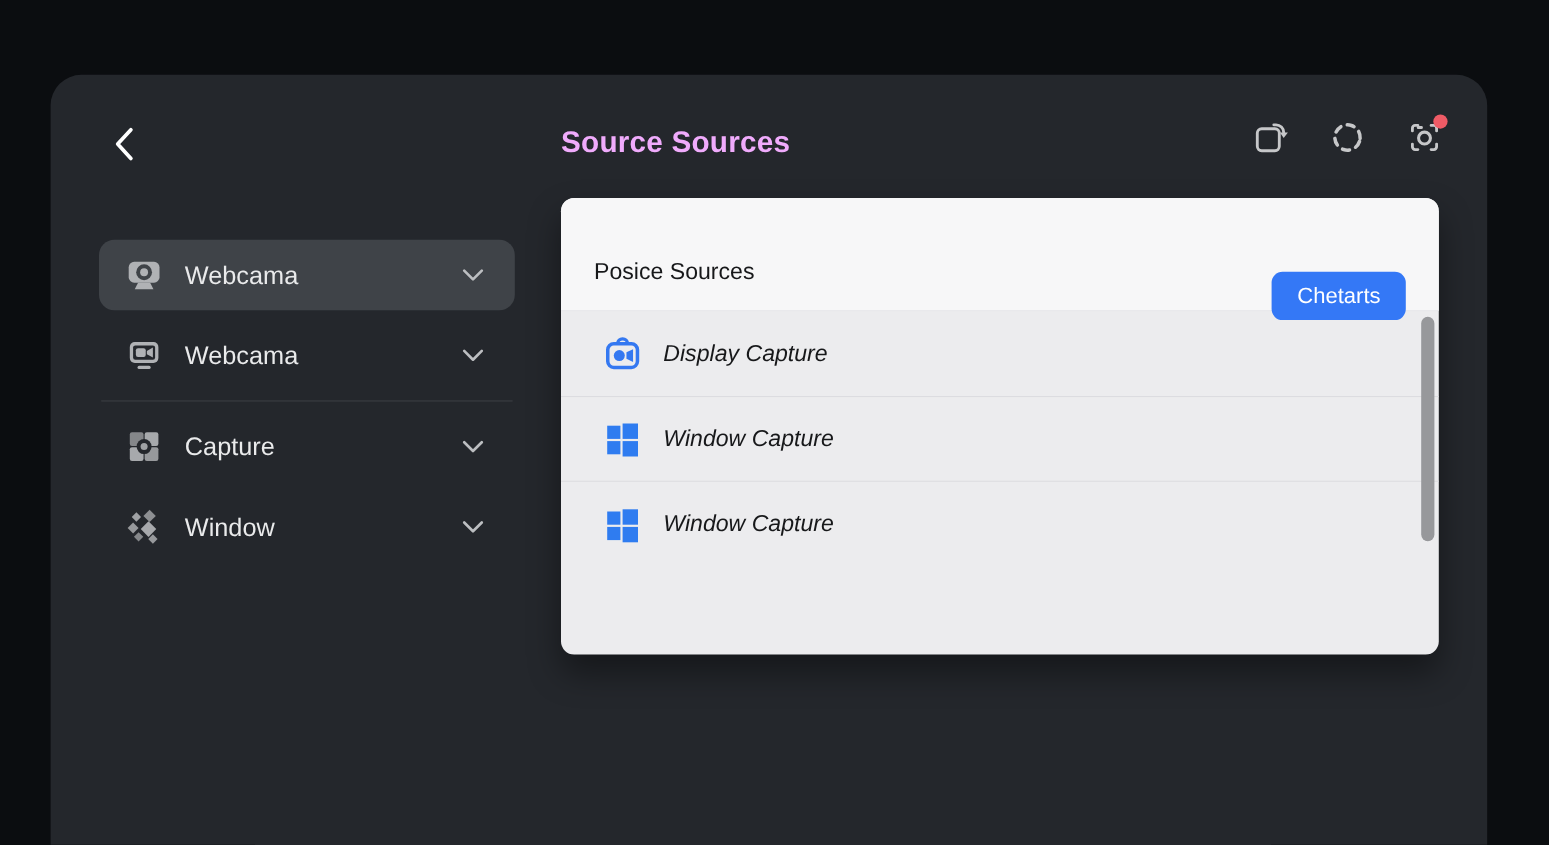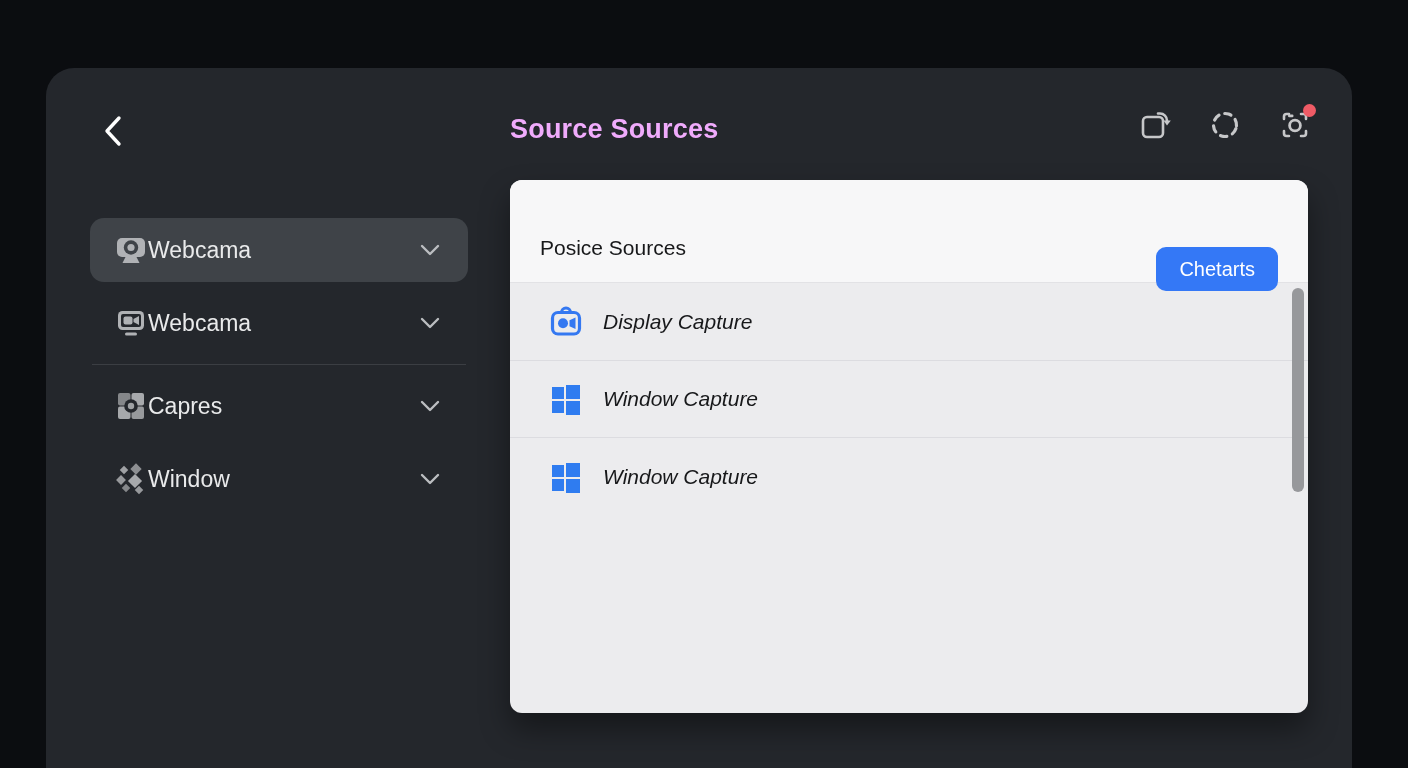--- a/index.html
+++ b/index.html
@@ -17,26 +17,26 @@
   .topbar-icons { position:absolute; top:40px; right:40px; display:flex; gap:36px; align-items:center; }
   .topbar-icons .tico { width:34px; height:34px; display:flex; align-items:center;
                         justify-content:center; cursor:pointer; position:relative; }
 
   
   .sidebar { position:absolute; left:44px; top:150px; width:378px; }
   .side-item { display:flex; align-items:center; height:64px; padding:0 24px;
                border-radius:14px; margin-bottom:9px; cursor:pointer; }
   .side-item.selected { background:#3f4348; }
   .side-item .s-icon { width:34px; height:34px; flex:0 0 34px; }
-  .side-item .s-label { font-size:23px; color:#e9eaeb; }
+  .side-item .s-label { margin-left:20px; font-size:23px; color:#e9eaeb; }
   .side-item .chev { margin-left:auto; width:28px; height:28px; }
   .side-divider { height:1px; background:#3b3e43; margin:0 2px 9px 2px; }
 
   
-  .panel { position:absolute; left:464px; top:112px; width:798px; height:533px;
+  .panel { position:absolute; left:464px; top:112px; width:798px; height:415px;
            border-radius:12px; background:#ececee;
            box-shadow:0 16px 30px rgba(0,0,0,.4); }
   .panel-header { position:absolute; left:0; top:0; right:0; height:103px;
                   background:#f7f7f8; border-radius:12px 12px 0 0;
                   border-bottom:1px solid #e2e2e5; }
   .panel-title { position:absolute; left:30px; top:56px; font-size:21px; color:#17181a; }
   .primary-btn { position:absolute; right:30px; top:31px; height:44px; padding:0 23px;
                  background:#3478f6; color:#ffffff; font-size:20px; font-family:inherit;
                  border:none; border-radius:10px; cursor:pointer;margin-top:36px; }
   .list { position:absolute; left:0; top:104px; right:0; bottom:0;
@@ -132,21 +132,21 @@
 
     <div class="side-item">
       <svg class="s-icon" viewBox="0 0 34 34">
         <rect x="4" y="4" width="12.5" height="12.5" rx="2" fill="#85878a"></rect>
         <rect x="17.5" y="4" width="12.5" height="12.5" rx="2" fill="#a7a9ac"></rect>
         <rect x="4" y="17.5" width="12.5" height="12.5" rx="2" fill="#a7a9ac"></rect>
         <rect x="17.5" y="17.5" width="12.5" height="12.5" rx="2" fill="#97999c"></rect>
         <circle cx="17" cy="17" r="6.8" fill="#24272c"></circle>
         <circle cx="17" cy="17" r="3.2" fill="#9fa1a4"></circle>
       </svg>
-      <span class="s-label">Capres</span>
+      <span class="s-label">Capture</span>
       <svg class="chev" viewBox="0 0 28 28">
         <polyline points="6,10 14,18 22,10" fill="none" stroke="#bcbec1" stroke-width="2.4" stroke-linecap="round" stroke-linejoin="round"></polyline>
       </svg>
     </div>
 
     <div class="side-item">
       <svg class="s-icon" viewBox="0 0 34 34">
         <rect x="7" y="5" width="6" height="6" fill="#9fa1a4" transform="rotate(45 10 8)"></rect>
         <rect x="18" y="3" width="8" height="8" fill="#8d8f92" transform="rotate(45 22 7)"></rect>
         <rect x="3.5" y="14.5" width="7" height="7" fill="#97999c" transform="rotate(45 7 18)"></rect>

